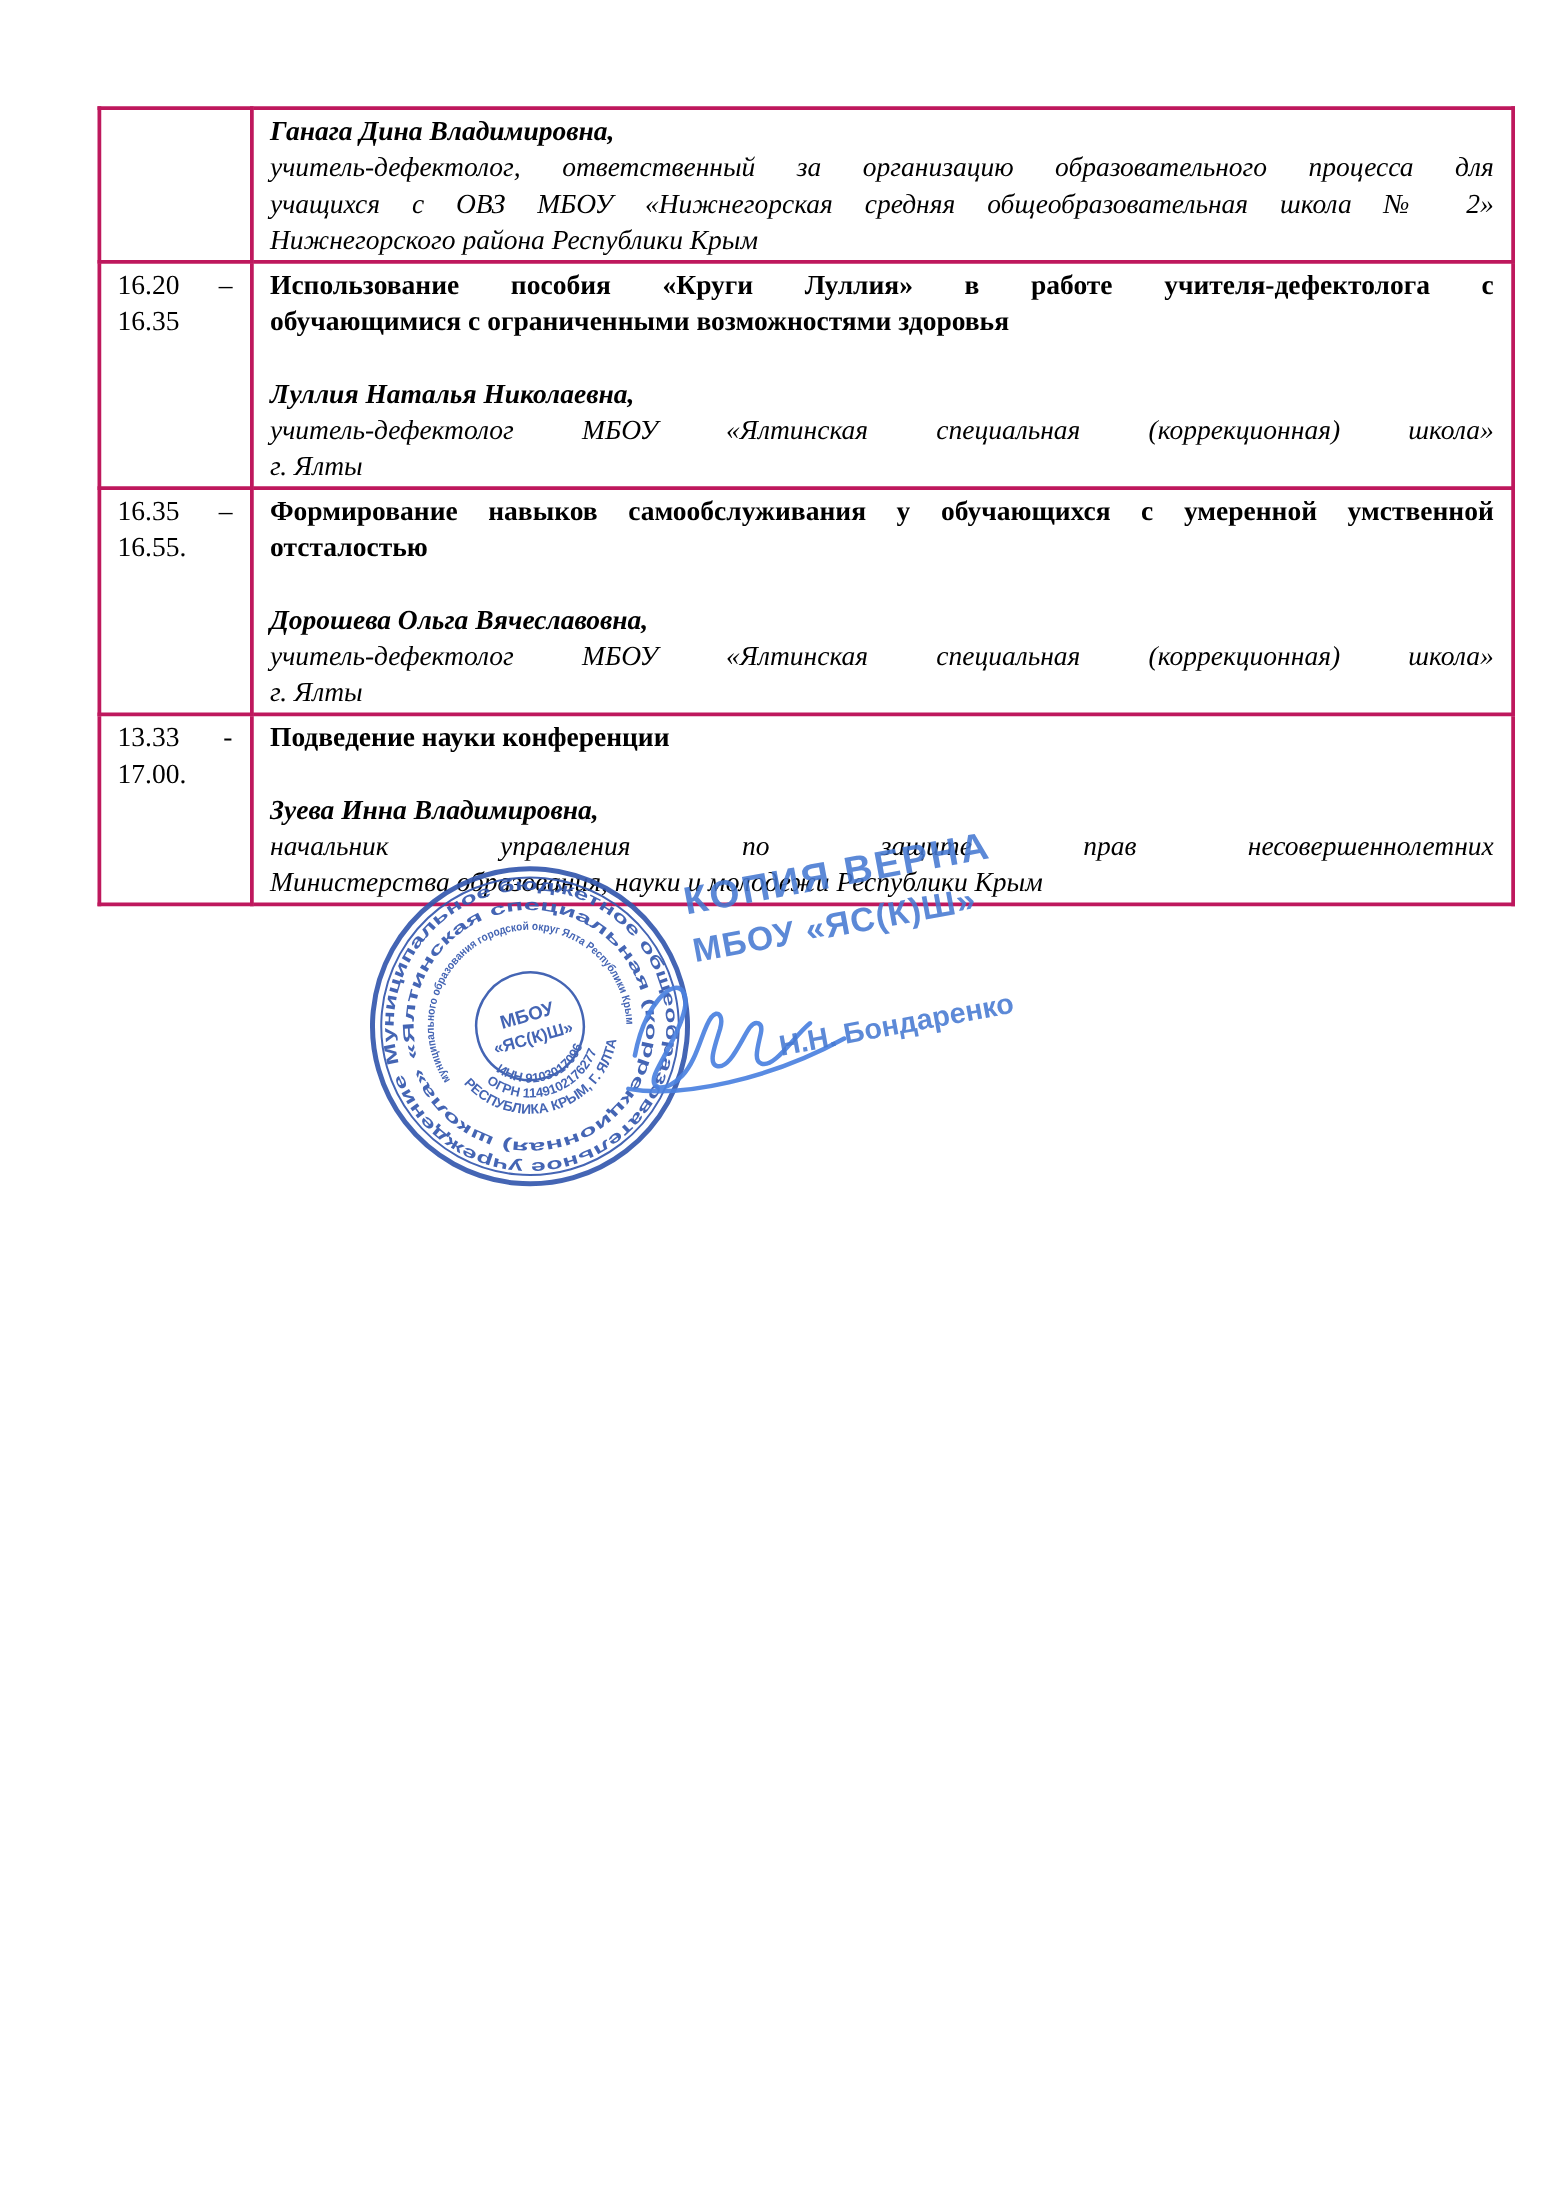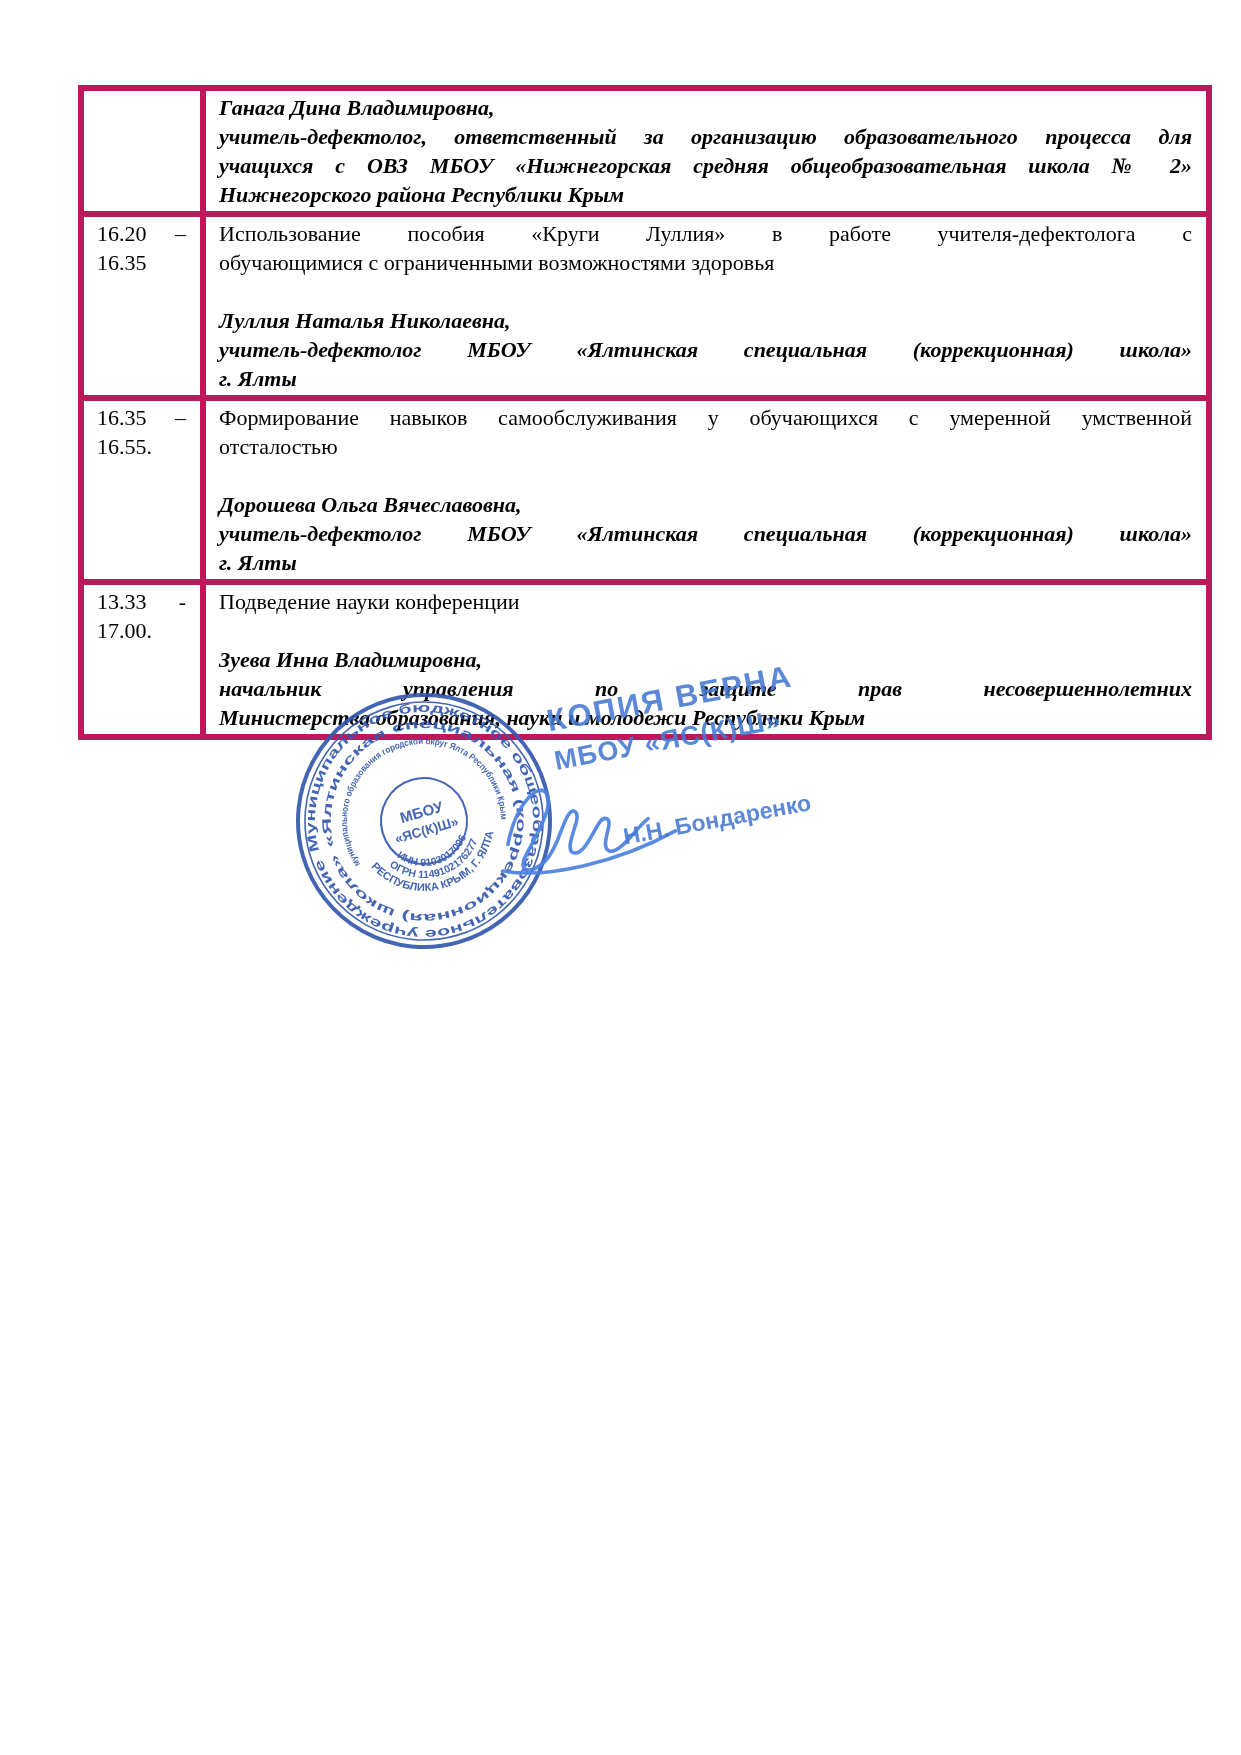--- a/index.html
+++ b/index.html
@@ -15,39 +15,39 @@
 
   
   table.schedule{
     position:absolute;
     left:78px; top:85px;
     width:1134px;
     border-collapse:collapse;
     table-layout:fixed;
   }
   table.schedule td{
-    border:6px solid #be185d;
+    border:3px solid #be185d;
     vertical-align:top;
     font-size:22px;
     line-height:29px;
     padding:2px 14px 2px 13px;
   }
   col.c-time{width:122px;}
   td.time-cell{padding:2px 10px 2px 11px;}
   .time-line1{display:flex;justify-content:space-between;}
   tr.r0{height:118px;}
   tr.r1{height:172px;}
   tr.r2{height:177px;}
   tr.r3{height:144px;}
 
-  .title-line{font-weight:normal;}
+  .title-line{font-weight:bold;}
   .jline{text-align:justify;text-align-last:justify;}
   .lline{text-align:left;}
   .speaker-name{font-weight:bold;font-style:italic;}
-  .role-line{font-style:italic;font-weight:bold;}
+  .role-line{font-style:italic;}
   .spacer{height:29px;}
 
   
   .round-stamp{
     position:absolute;
     left:291px; top:688px;
     transform:rotate(-16deg);
     opacity:0.92;
   }
   .copy-stamp{

